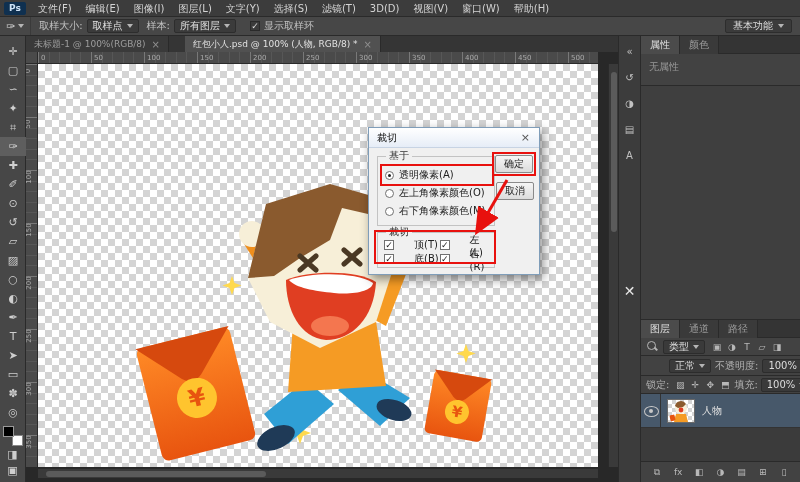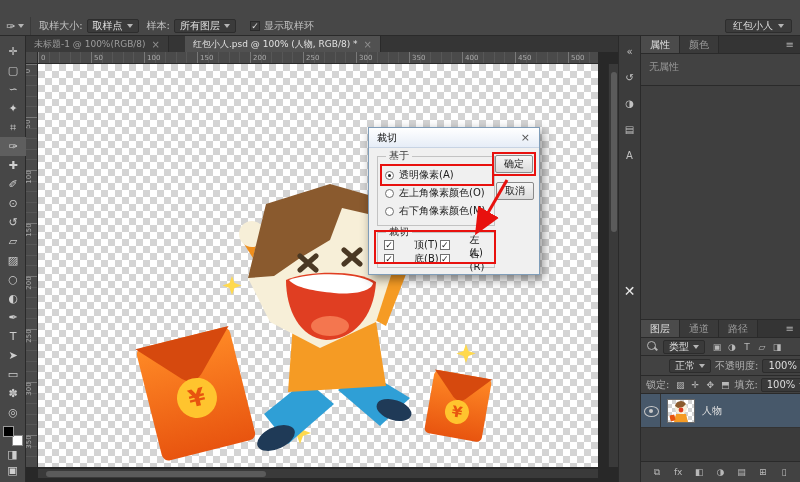--- a/index.html
+++ b/index.html
@@ -107,21 +107,21 @@
   .right-strip{position:absolute;left:618px;top:36px;width:22px;height:446px;background:#3c3c3c;
                border-left:1px solid #2a2a2a;display:flex;flex-direction:column;align-items:center;z-index:5;padding-top:4px;}
   .strip-icon{width:22px;height:22px;display:flex;align-items:center;justify-content:center;margin-bottom:4px;}
   .strip-glyph{font-size:10px;color:#c2c2c2;}
   .strip-icon.big-x{margin-top:110px;}
   .strip-icon.big-x .strip-glyph{font-size:14px;color:#e8e8e8;}
 
   
   .right-panels{position:absolute;left:640px;top:36px;width:160px;height:446px;background:#404040;
                 border-left:1px solid #2a2a2a;display:flex;flex-direction:column;z-index:5;font-size:10px;}
-  .ptabs-row{height:18px;background:#343434;display:flex;align-items:stretch;border-bottom:1px solid #2a2a2a;}
+  .ptabs-row{height:18px;background:#343434;display:flex;align-items:stretch;border-bottom:1px solid #2a2a2a;flex-direction:column;}
   .ptabs{display:flex;}
   .panel-tab{padding:0 9px;line-height:18px;color:#9d9d9d;background:#3a3a3a;border-right:1px solid #2a2a2a;white-space:nowrap;}
   .panel-tab.active{background:#4b4b4b;color:#e0e0e0;}
   .panel-menu-ico{margin-left:auto;padding:0 6px;line-height:18px;color:#aaa;}
   .props-content{height:32px;background:#424242;border-bottom:1px solid #2a2a2a;padding:6px 8px;color:#999;}
   .panel-gap{flex:1;background:#3f3f3f;border-bottom:1px solid #2a2a2a;}
   .filter-row{height:18px;background:#424242;display:flex;align-items:center;gap:4px;padding:0 5px;border-bottom:1px solid #2a2a2a;}
   .search-ico{position:relative;width:13px;height:13px;flex:0 0 13px;}
   .search-ico::before{content:"";position:absolute;left:1px;top:1px;width:7px;height:7px;border:1.5px solid #b5b5b5;border-radius:50%;}
   .search-ico::after{content:"";position:absolute;left:8px;top:8px;width:4px;height:1.5px;background:#b5b5b5;transform:rotate(45deg);}
@@ -148,20 +148,37 @@
   .thumb.white{background:#fff;background-image:none;}
   .thumb svg{position:absolute;left:0;top:0;}
   .layer-name{margin-left:7px;color:#e2e2e2;}
   .panel-bottom{height:20px;background:#424242;display:flex;align-items:center;justify-content:space-between;padding:0 10px;}
 </style>
 </head>
 <body>
 
 <div id="screen">
 
+  <div class="menubar">
+    <div class="ps-logo">Ps</div>
+    <div class="menu-items">
+
+    <span class="menu-item">文件(F)</span>
+        <span class="menu-item">编辑(E)</span>
+        <span class="menu-item">图像(I)</span>
+        <span class="menu-item">图层(L)</span>
+        <span class="menu-item">文字(Y)</span>
+        <span class="menu-item">选择(S)</span>
+        <span class="menu-item">滤镜(T)</span>
+        <span class="menu-item">3D(D)</span>
+        <span class="menu-item">视图(V)</span>
+        <span class="menu-item">窗口(W)</span>
+        <span class="menu-item">帮助(H)</span>
+      </div>
+  </div>
 
   <div class="optionsbar">
     <div class="tool-preset">
       <span class="tool-glyph">✑</span>
       <span class="caret"></span>
     </div>
     <span class="opt-label">取样大小:</span>
     <div class="dropdown">
       <span>取样点</span>
       <span class="caret"></span>
@@ -169,21 +186,21 @@
     <span class="opt-label">样本:</span>
     <div class="dropdown">
       <span>所有图层</span>
       <span class="caret"></span>
     </div>
     <div class="opt-check">
       <span class="checkbox dark checked"></span>
       <span>显示取样环</span>
     </div>
     <div class="workspace-btn">
-      <span>红包小人</span>
+      <span>基本功能</span>
       <span class="caret"></span>
     </div>
   </div>
 
   <div class="toolbar">
     <div class="tools-list">
 
     <div class="tool">
         <span class="tool-glyph">✛</span>
       </div>

